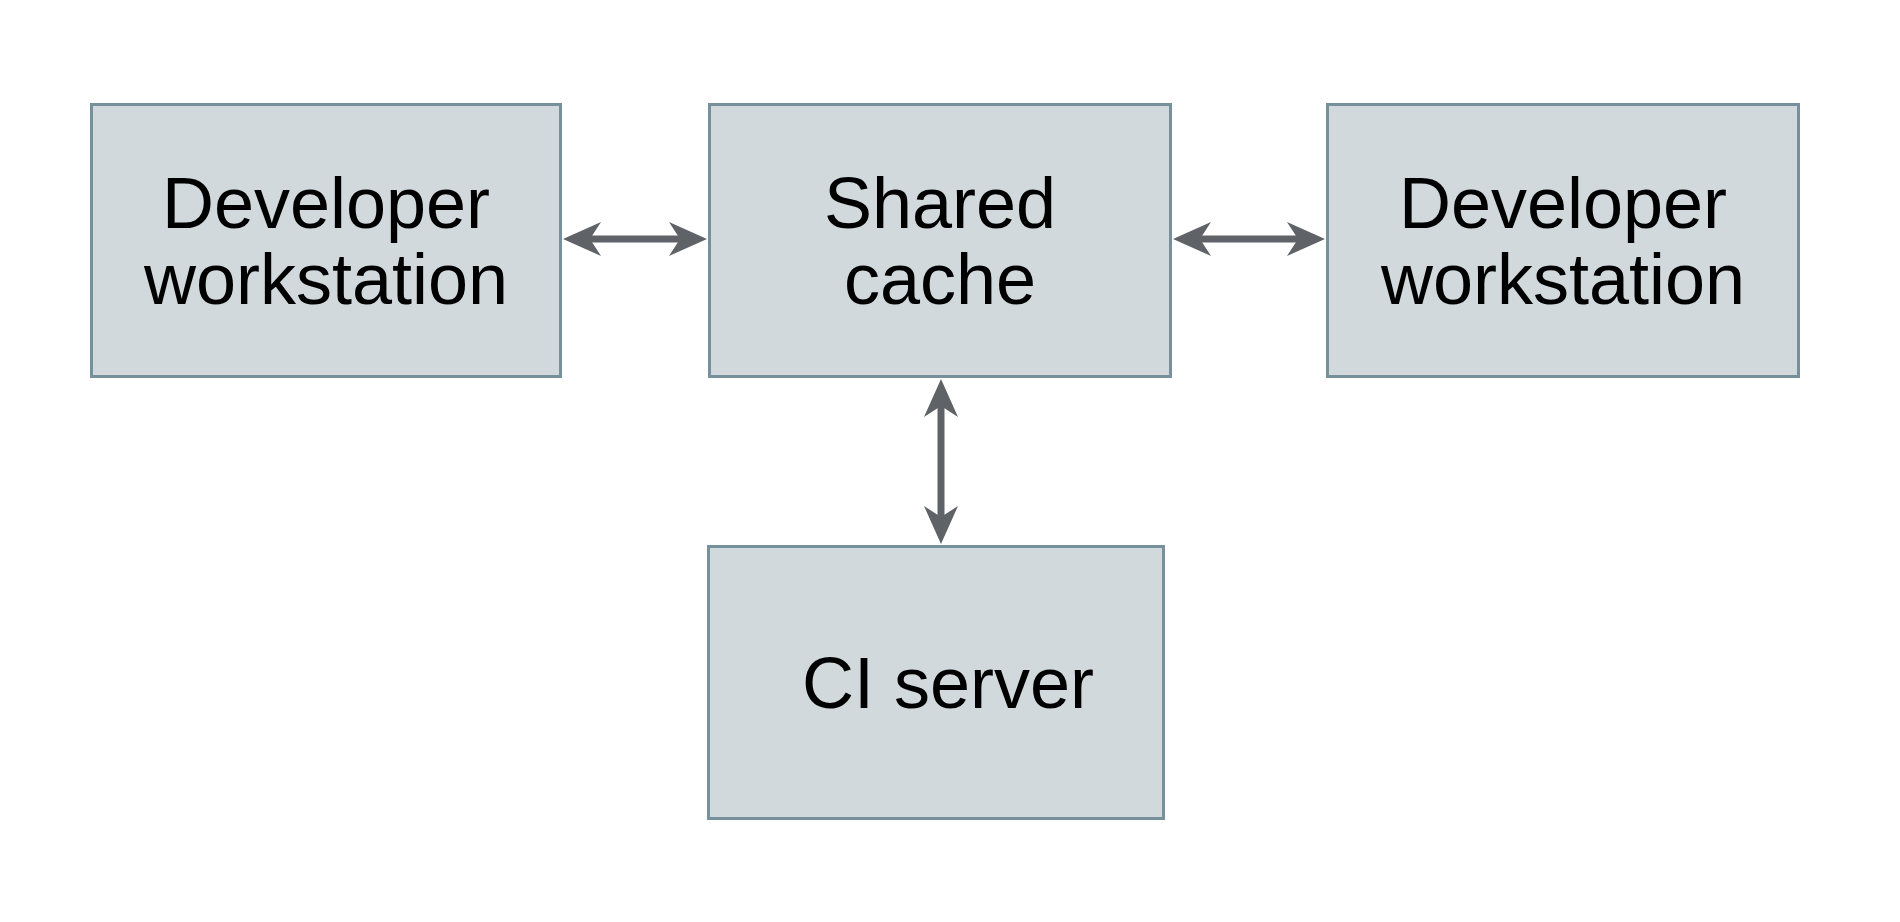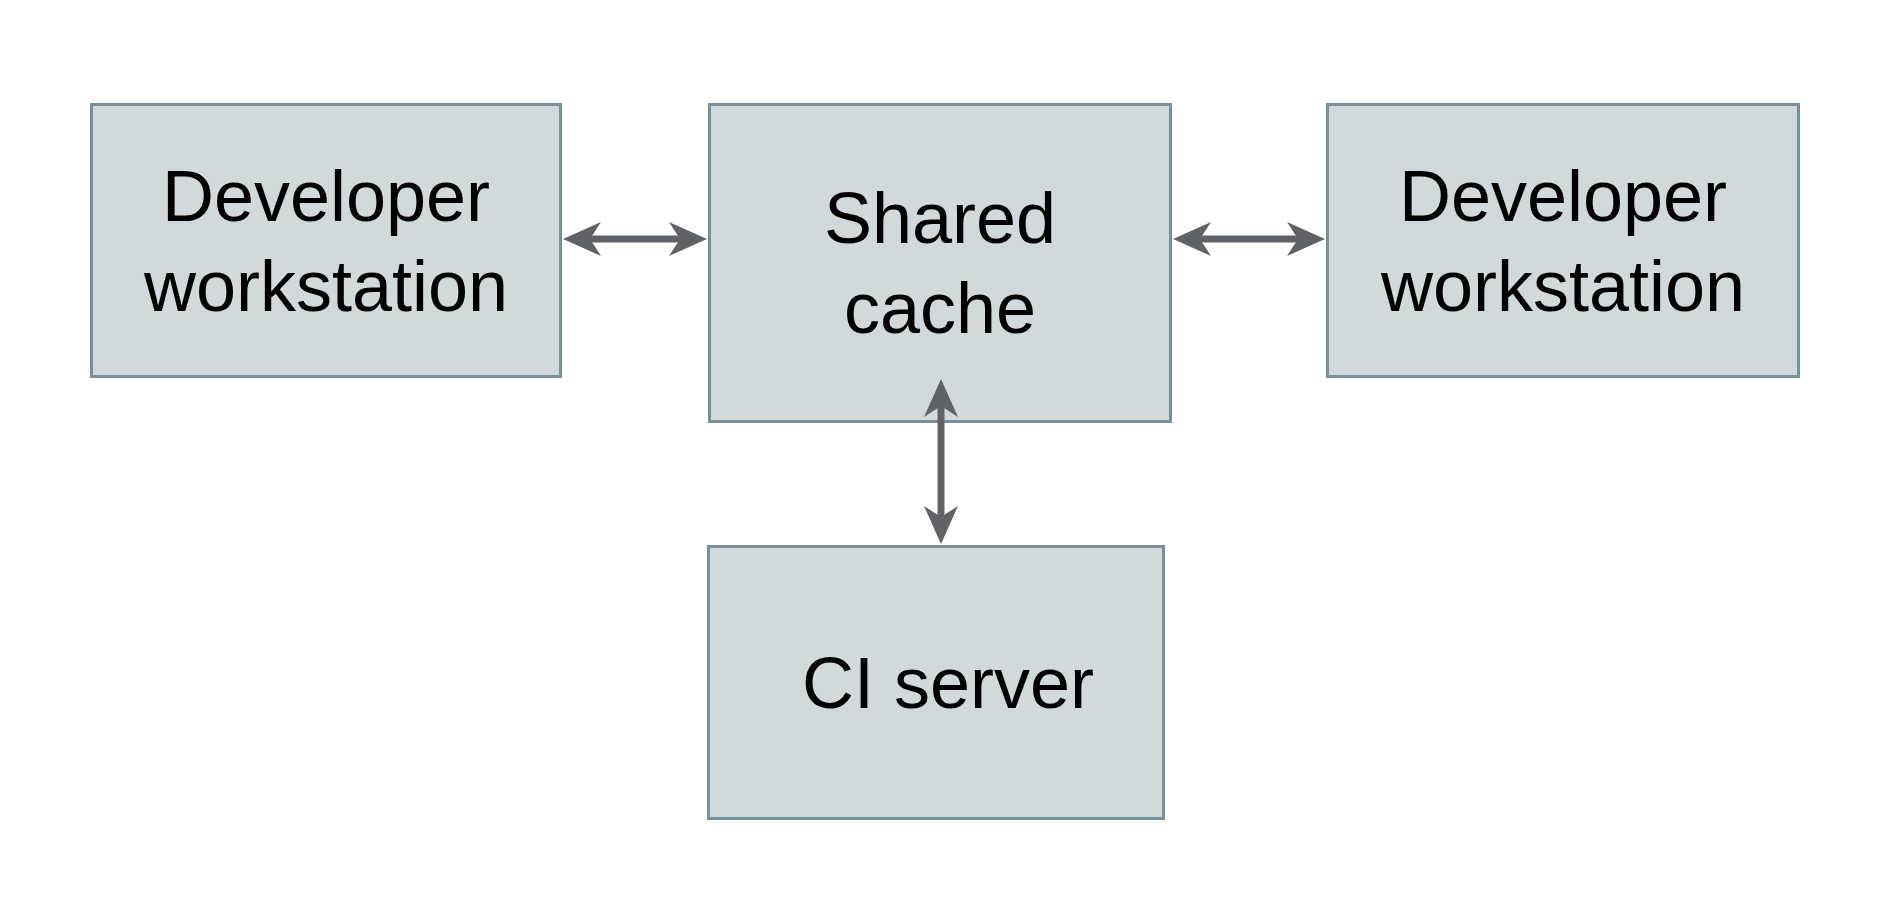--- a/index.html
+++ b/index.html
@@ -20,21 +20,21 @@
     box-sizing: border-box;
     background: var(--box-fill, #d1d9dc);
     border: 3px solid var(--box-border, #76909c);
     display: flex;
     align-items: center;
     justify-content: center;
     text-align: center;
   }
   .node-label {
     font-size: 72px;
-    line-height: 90px;
+    line-height: 76px;
     color: var(--text-color, #000000);
     white-space: pre-line;
     letter-spacing: 0px;
   }
   .arrow {
     position: absolute;
     color: var(--arrow-color, #5f6368);
   }
   .arrow svg {
     display: block;
@@ -43,21 +43,21 @@
 </head>
 <body>
 
 <div class="canvas">
 
   <div class="node" style="left:90px; top:103px; width:472px; height:275px;">
     <div class="node-label">Developer
 workstation</div>
   </div>
 
-  <div class="node" style="left:708px; top:103px; width:464px; height:320px;">
+  <div class="node" style="left:708px; top:103px; width:464px; height:275px;">
     <div class="node-label">Shared
 cache</div>
   </div>
 
   <div class="node" style="left:1326px; top:103px; width:474px; height:275px;">
     <div class="node-label">Developer
 workstation</div>
   </div>
 
   <div class="node" style="left:707px; top:545px; width:458px; height:275px;padding-left:24px;">

